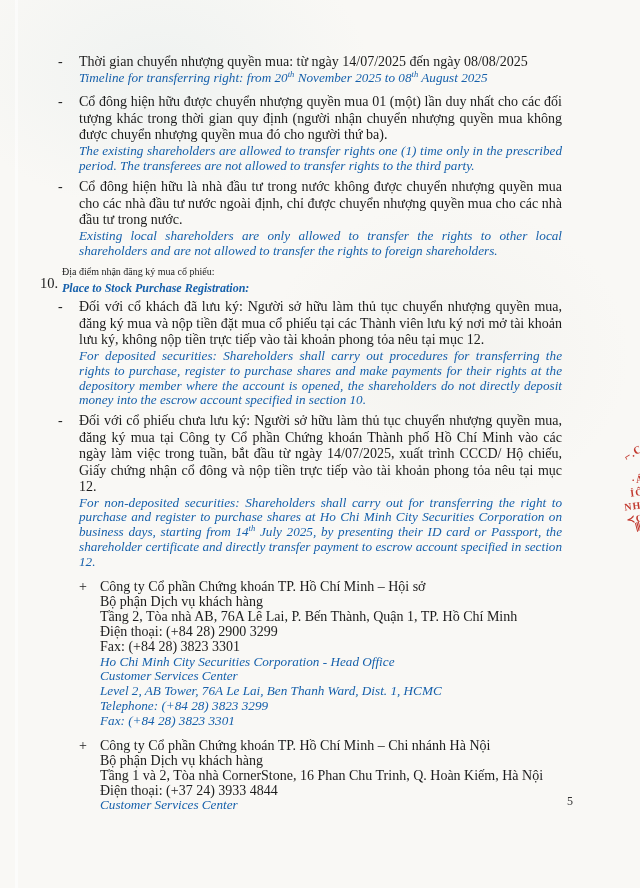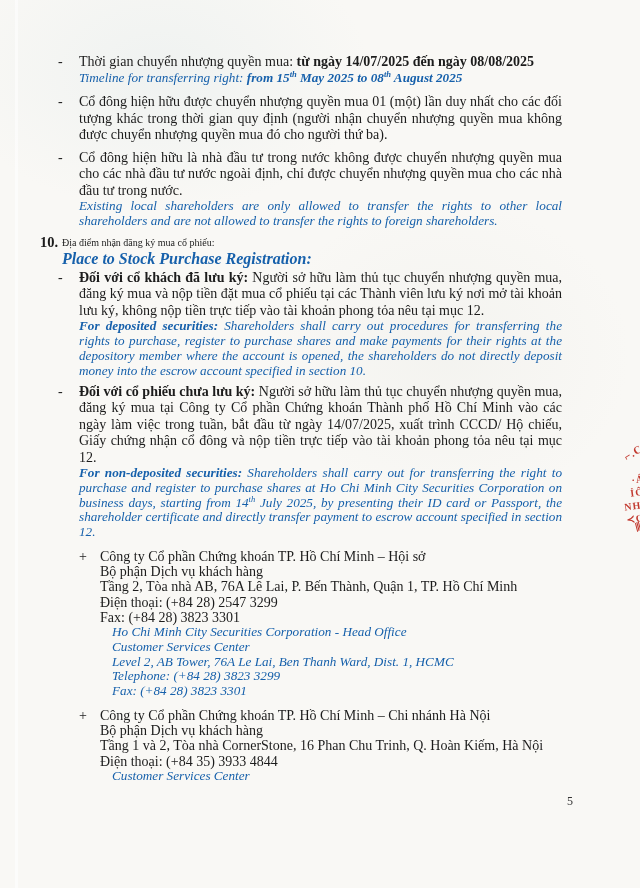--- a/index.html
+++ b/index.html
@@ -29,41 +29,41 @@
   .doc{position:absolute;left:40px;top:54px;width:522px;}
 
   
   .bullet{position:relative;padding-left:39px;}
   .bullet .marker{
     position:absolute;left:18px;top:0;
     font-size:14px;line-height:16.5px;
   }
   .p-vi{font-size:14px;line-height:16.5px;text-align:justify;color:var(--ink);}
   .p-en{font-size:13.2px;line-height:14.8px;text-align:justify;font-style:italic;color:var(--blue);}
-  .b{font-weight:bold;}
+  .b{font-weight:normal;}
   sup{font-size:8.5px;vertical-align:super;line-height:0;}
 
   .mb1{margin-bottom:9px;}
   .mb2{margin-bottom:6px;}
   .mb3{margin-bottom:5px;}
 
   
   .sec{position:relative;padding-left:22px;margin-bottom:3px;}
-  .sec-num{position:absolute;left:0;top:0;font-weight:bold;font-size:14.5px;line-height:17px;}
+  .sec-num{position:absolute;left:0;top:12px;font-weight:normal;font-size:14.5px;line-height:17px;}
   .sec-vi{font-weight:normal;font-size:10px;line-height:17px;color:var(--ink);}
-  .sec-en{font-weight:bold;font-style:italic;font-size:16px;line-height:16px;color:var(--blue);}
+  .sec-en{font-weight:bold;font-style:italic;font-size:12px;line-height:16px;color:var(--blue);}
 
   
   .office{position:relative;padding-left:60px;}
   .office .marker{
     position:absolute;left:39px;top:0;
     font-size:14px;line-height:15.2px;
   }
   .o-vi{font-size:14px;line-height:15.2px;color:var(--ink);white-space:nowrap;}
-  .o-en{font-size:13.2px;line-height:14.8px;font-style:italic;color:var(--blue);white-space:nowrap;margin-left:12px;}
+  .o-en{font-size:13.2px;line-height:14.8px;font-style:italic;color:var(--blue);white-space:nowrap;}
 
   .page-number{
     position:absolute;left:567px;top:794px;
     font-size:12px;color:#333;
   }
 
   
   .stamp{
     position:absolute;right:-4px;top:449px;width:30px;
     color:var(--red);font-weight:bold;
@@ -77,26 +77,27 @@
 <body>
 
 <div class="page">
   <div class="scan-edge"></div>
 
   <div class="doc">
 
     <div class="bullet mb1">
       <span class="marker">-</span>
       <p class="p-vi"><span>Thời gian chuyển nhượng quyền mua: </span><span class="b">từ ngày 14/07/2025 đến ngày 08/08/2025</span></p>
-      <p class="p-en"><span>Timeline for transferring right: </span><span class="b">from 15</span><sup class="b">th</sup><span class="b"> May 2025 to 08</span><sup class="b">th</sup><span class="b"> August 2025</span></p>
+      <p class="p-en"><span>Timeline for transferring right: </span><span class="b">from 20</span><sup class="b">th</sup><span class="b"> November 2025 to 08</span><sup class="b">th</sup><span class="b"> August 2025</span></p>
     </div>
 
     <div class="bullet mb2">
       <span class="marker">-</span>
       <p class="p-vi">Cổ đông hiện hữu được chuyển nhượng quyền mua 01 (một) lần duy nhất cho các đối tượng khác trong thời gian quy định (người nhận chuyển nhượng quyền mua không được chuyển nhượng quyền mua đó cho người thứ ba).</p>
+      <p class="p-en">The existing shareholders are allowed to transfer rights one (1) time only in the prescribed period. The transferees are not allowed to transfer rights to the third party.</p>
     </div>
 
     <div class="bullet mb3">
       <span class="marker">-</span>
       <p class="p-vi">Cổ đông hiện hữu là nhà đầu tư trong nước không được chuyển nhượng quyền mua cho các nhà đầu tư nước ngoài định, chỉ được chuyển nhượng quyền mua cho các nhà đầu tư trong nước.</p>
       <p class="p-en">Existing local shareholders are only allowed to transfer the rights to other local shareholders and are not allowed to transfer the rights to foreign shareholders.</p>
     </div>
 
     <div class="sec">
       <span class="sec-num">10.</span>
@@ -114,35 +115,35 @@
       <span class="marker">-</span>
       <p class="p-vi"><span class="b">Đối với cổ phiếu chưa lưu ký:</span><span> Người sở hữu làm thủ tục chuyển nhượng quyền mua, đăng ký mua tại Công ty Cổ phần Chứng khoán Thành phố Hồ Chí Minh vào các ngày làm việc trong tuần, bắt đầu từ ngày 14/07/2025, xuất trình CCCD/ Hộ chiếu, Giấy chứng nhận cổ đông và nộp tiền trực tiếp vào tài khoản phong tỏa nêu tại mục 12.</span></p>
       <p class="p-en"><span class="b">For non-deposited securities:</span><span> Shareholders shall carry out for transferring the right to purchase and register to purchase shares at Ho Chi Minh City Securities Corporation on business days, starting from 14</span><sup>th</sup><span> July 2025, by presenting their ID card or Passport, the shareholder certificate and directly transfer payment to escrow account specified in section 12.</span></p>
     </div>
 
     <div class="office mb1">
       <span class="marker">+</span>
       <div class="o-vi">Công ty Cổ phần Chứng khoán TP. Hồ Chí Minh – Hội sở</div>
       <div class="o-vi">Bộ phận Dịch vụ khách hàng</div>
       <div class="o-vi">Tầng 2, Tòa nhà AB, 76A Lê Lai, P. Bến Thành, Quận 1, TP. Hồ Chí Minh</div>
-      <div class="o-vi">Điện thoại: (+84 28) 2547 3299</div>
+      <div class="o-vi">Điện thoại: (+84 28) 2900 3299</div>
       <div class="o-vi">Fax: (+84 28) 3823 3301</div>
       <div class="o-en">Ho Chi Minh City Securities Corporation - Head Office</div>
       <div class="o-en">Customer Services Center</div>
       <div class="o-en">Level 2, AB Tower, 76A Le Lai, Ben Thanh Ward, Dist. 1, HCMC</div>
       <div class="o-en">Telephone: (+84 28) 3823 3299</div>
       <div class="o-en">Fax: (+84 28) 3823 3301</div>
     </div>
 
     <div class="office">
       <span class="marker">+</span>
       <div class="o-vi">Công ty Cổ phần Chứng khoán TP. Hồ Chí Minh – Chi nhánh Hà Nội</div>
       <div class="o-vi">Bộ phận Dịch vụ khách hàng</div>
       <div class="o-vi">Tầng 1 và 2, Tòa nhà CornerStone, 16 Phan Chu Trinh, Q. Hoàn Kiếm, Hà Nội</div>
-      <div class="o-vi">Điện thoại: (+84 35) 3933 4844</div>
+      <div class="o-vi">Điện thoại: (+37 24) 3933 4844</div>
       <div class="o-en">Customer Services Center</div>
     </div>
 
   </div>
 
   <div class="stamp">
     <div class="frag diag">⌐.C</div>
     <div class="frag gap">·Á</div>
     <div class="frag">ỈÔ</div>
     <div class="frag">ΝH∕</div>

